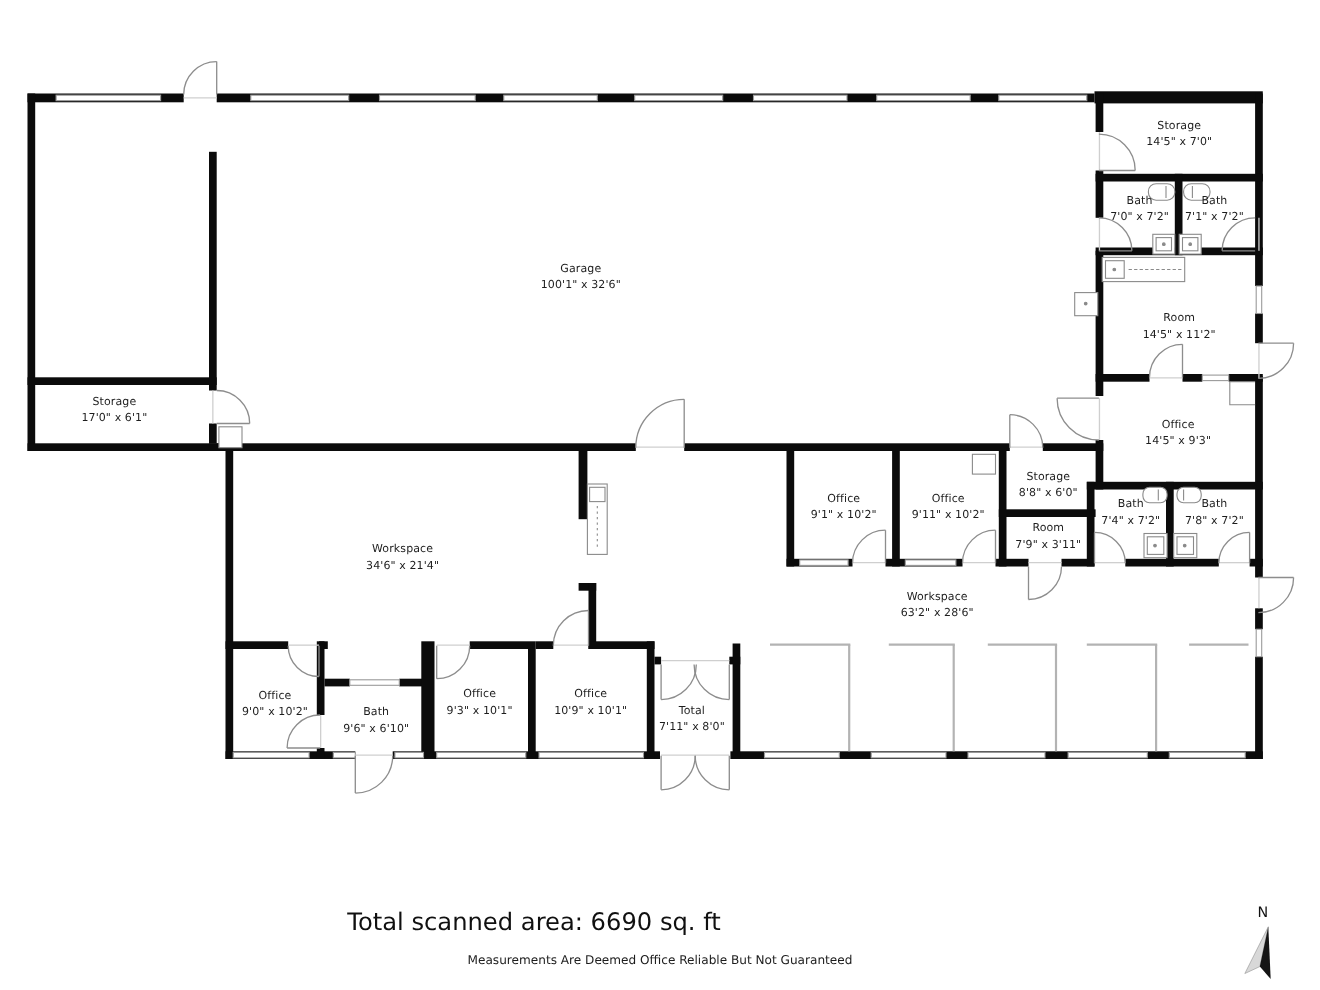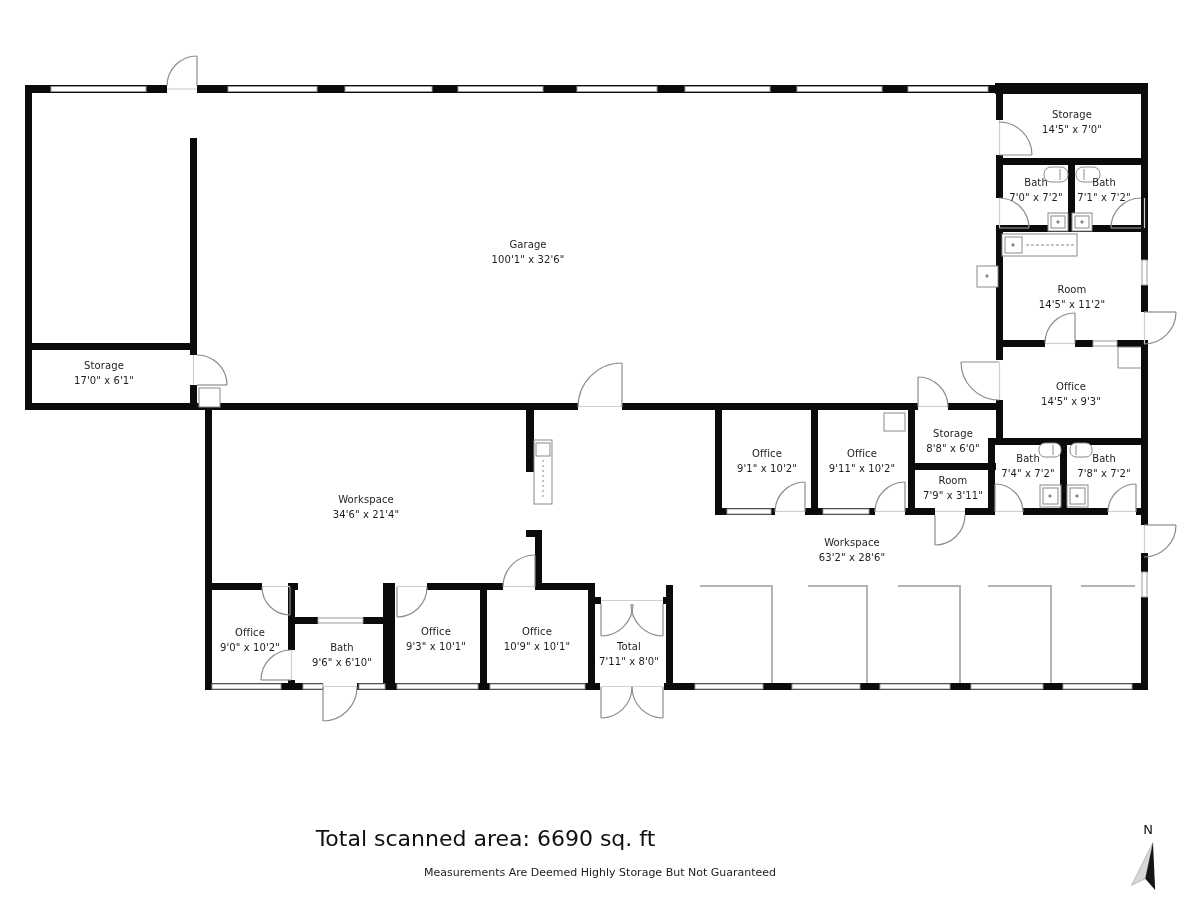--- a/index.html
+++ b/index.html
@@ -311,21 +311,21 @@
 <div class="room-label" style="left:537px;top:639px">
   <div>Office</div>
       <div>10'9" x 10'1"</div>
     </div>
 <div class="room-label" style="left:629px;top:654px">
   <div>Total</div>
       <div>7'11" x 8'0"</div>
     </div>
 
 <div class="title">Total scanned area: 6690 sq. ft</div>
-<div class="disclaimer">Measurements Are Deemed Highly Storage But Not Guaranteed</div>
+<div class="disclaimer">Measurements Are Deemed Office Reliable But Not Guaranteed</div>
 
 <div class="compass">
   <svg width="48" height="78" viewBox="0 0 48 78">
     <text x="24" y="16" text-anchor="middle" font-size="13" fill="#111" font-family="DejaVu Sans, sans-serif">N</text>
     <g transform="rotate(12 24 48)">
       <path d="M24,24 L12,70 L24,61 Z" fill="#d8d8d8" stroke="#9e9e9e" stroke-width="0.6"></path>
       <path d="M24,24 L36,70 L24,61 Z" fill="#151515"></path>
     </g>
   </svg>
 </div>

